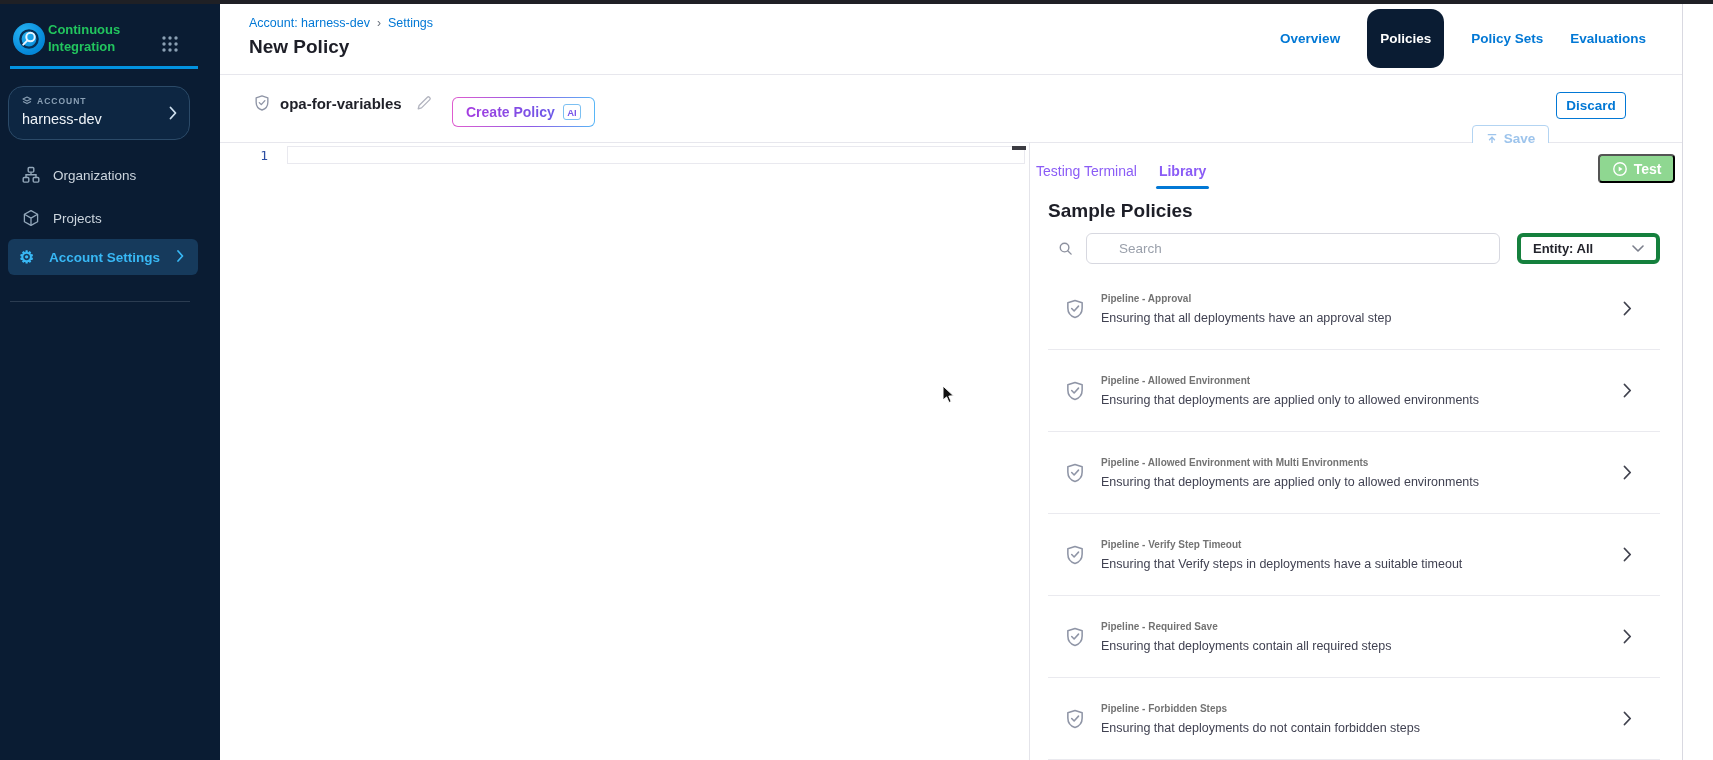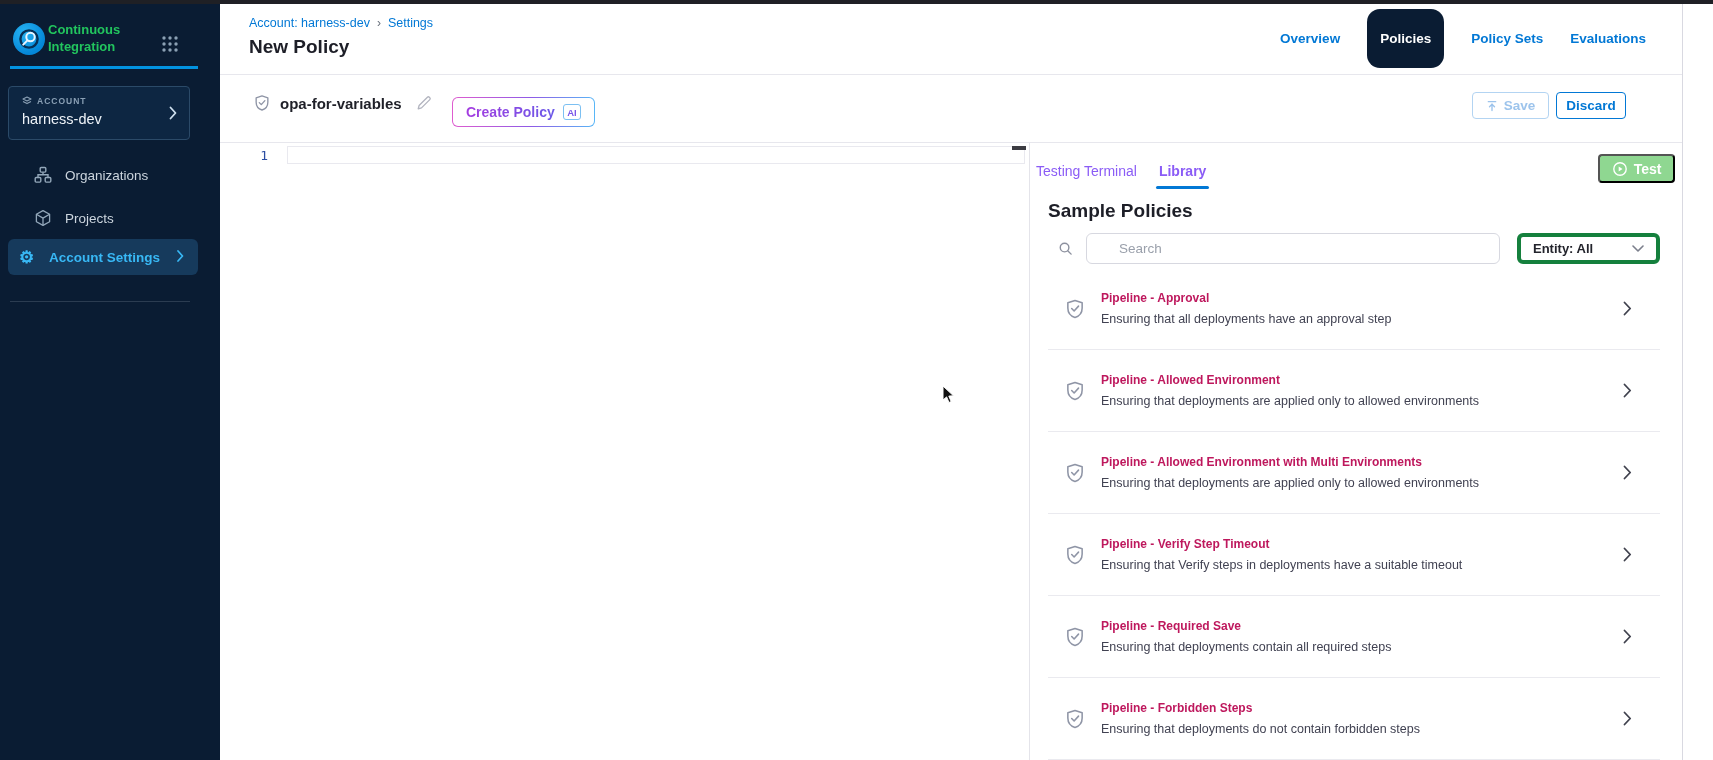--- a/index.html
+++ b/index.html
@@ -23,26 +23,26 @@
 
   
   .sidebar{left:0;top:4px;width:220px;height:756px;background:var(--navy);color:#e8eef4;}
   .logo{left:13px;top:19px;width:32px;height:32px;border-radius:50%;
     background:radial-gradient(circle at 35% 30%,#27b3f2,#0487d8 70%);}
   .logo svg{position:absolute;left:5px;top:5px;}
   .product-name{left:48px;top:17px;font-size:13px;font-weight:700;line-height:17px;color:#22c55e;}
   .module-grid{left:161px;top:31px;cursor:pointer;}
   .sidebar-rule{left:10px;top:62px;width:188px;height:3px;background:#0292e0;}
   .account-box{left:8px;top:82px;width:182px;height:54px;border:1px solid #2b4a68;
-    border-radius:4px;background:#0d2642;cursor:pointer;}
+    border-radius:15px;background:#0d2642;cursor:pointer;}
   .account-label{position:absolute;left:13px;top:9px;font-size:8.5px;letter-spacing:1px;
     color:#8aa0b5;font-weight:700;display:flex;align-items:center;gap:5px;}
   .account-name{position:absolute;left:13px;top:24px;font-size:14.5px;font-weight:500;color:#eef3f8;}
   .account-chevron{position:absolute;right:12px;top:19px;}
-  .nav-item{left:16px;width:220px;height:36px;display:flex;align-items:center;gap:13px;
+  .nav-item{left:4px;width:220px;height:36px;display:flex;align-items:center;gap:13px;
     padding-left:17px;color:#ccd5de;font-size:13.5px;cursor:pointer;}
   .nav-item .nicon{width:19px;display:flex;justify-content:center;}
   .nav-item.selected{left:8px;width:190px;border-radius:6px;background:var(--nav-active-bg);
     color:var(--nav-active-text);font-weight:600;padding-left:9px;}
   .nav-item.selected .gear{font-size:17px;line-height:1;color:var(--nav-active-text);}
   .nav-sel-chevron{position:absolute;right:14px;top:11px;}
   .sidebar-divider{left:10px;top:297px;width:180px;height:1px;background:#2b3c51;}
 
   
   .header{left:220px;top:4px;width:1462px;height:71px;background:#fff;border-bottom:1px solid #e7e7ed;}
@@ -65,21 +65,21 @@
     background:linear-gradient(#fff,#fff) padding-box,
                linear-gradient(90deg,var(--grad1),#8f5ae6 55%,var(--grad2)) border-box;}
   .create-policy-label{font-size:14px;font-weight:700;
     background:linear-gradient(90deg,var(--grad-text1),var(--grad-text2));
     -webkit-background-clip:text;background-clip:text;color:transparent;}
   .ai-badge{border:1.2px solid #7cc0f2;border-radius:3px;font-size:9.5px;font-weight:700;
     padding:1.5px 3.5px;color:#7b57e8;}
   .toolbar-actions{position:absolute;right:56px;top:17px;display:flex;gap:7px;}
   .btn{height:27px;border-radius:4px;background:#fff;font-size:13.5px;font-weight:600;
     display:flex;align-items:center;justify-content:center;cursor:pointer;}
-  .btn-save{width:77px;border:1px solid #b3d4f2;color:#9dc4ec;gap:6px;}
+  .btn-save{width:77px;border:1px solid #b3d4f2;color:#9dc4ec;gap:6px;margin-top:33px;}
   .btn-discard{width:70px;border:1px solid var(--accent);color:var(--accent);}
 
   
   .editor{left:220px;top:143px;width:809px;height:617px;background:#fff;cursor:text;}
   .line-number{position:absolute;left:32px;top:5px;width:16px;text-align:right;
     font-family:"DejaVu Sans Mono",monospace;font-size:13px;color:#2b4da1;}
   .active-line{position:absolute;left:67px;top:3px;width:738px;height:18px;
     border:1px solid #e9e9ef;background:#fff;}
   .minimap-dash{position:absolute;left:792px;top:3px;width:14px;height:4px;background:#3c3c42;}
   .v-divider{left:1029px;top:143px;width:1px;height:617px;background:#e4e4ea;}
@@ -104,21 +104,21 @@
   .search-input::placeholder{color:#9aa0ab;}
   .entity-select{position:absolute;left:487px;top:90px;width:143px;height:31px;
     border:4px solid #15803d;border-radius:6px;display:flex;align-items:center;
     padding:0 12px;font-size:13px;color:#23242c;font-weight:600;cursor:pointer;}
   .entity-select svg{margin-left:auto;}
   .policy-list{position:absolute;left:18px;top:125px;width:612px;}
   .policy-row{height:82px;border-bottom:1px solid #eaeaef;display:flex;align-items:center;
     cursor:pointer;}
   .row-icon{margin-left:16px;flex:0 0 auto;display:flex;}
   .row-text{margin-left:15px;display:flex;flex-direction:column;gap:7px;}
-  .row-title{font-size:12px;font-weight:700;color:#be185d;}
+  .row-title{font-size:10px;font-weight:700;color:#737373;}
   .row-desc{font-size:12.5px;color:#414252;}
   .row-chevron{margin-left:auto;margin-right:28px;display:flex;}
 
   .mouse-cursor{left:942px;top:385px;pointer-events:none;z-index:50;}
 </style>
 </head>
 <body>
 
 <div class="abs top-strip"></div>
 

